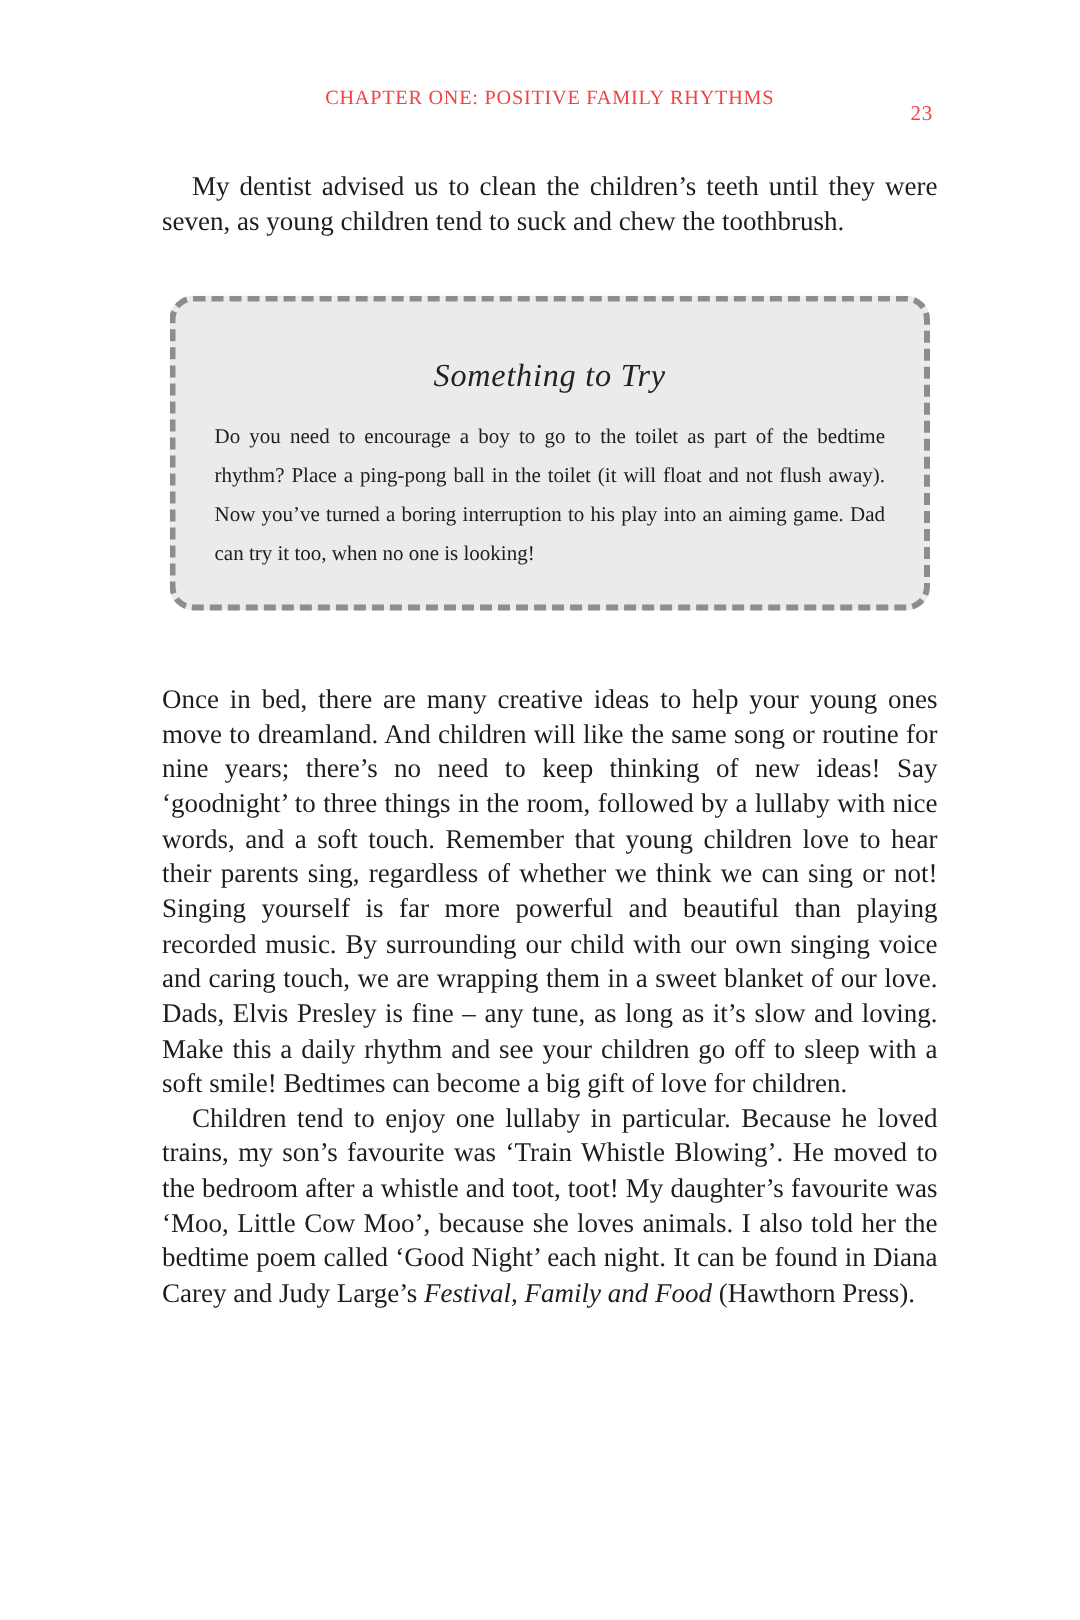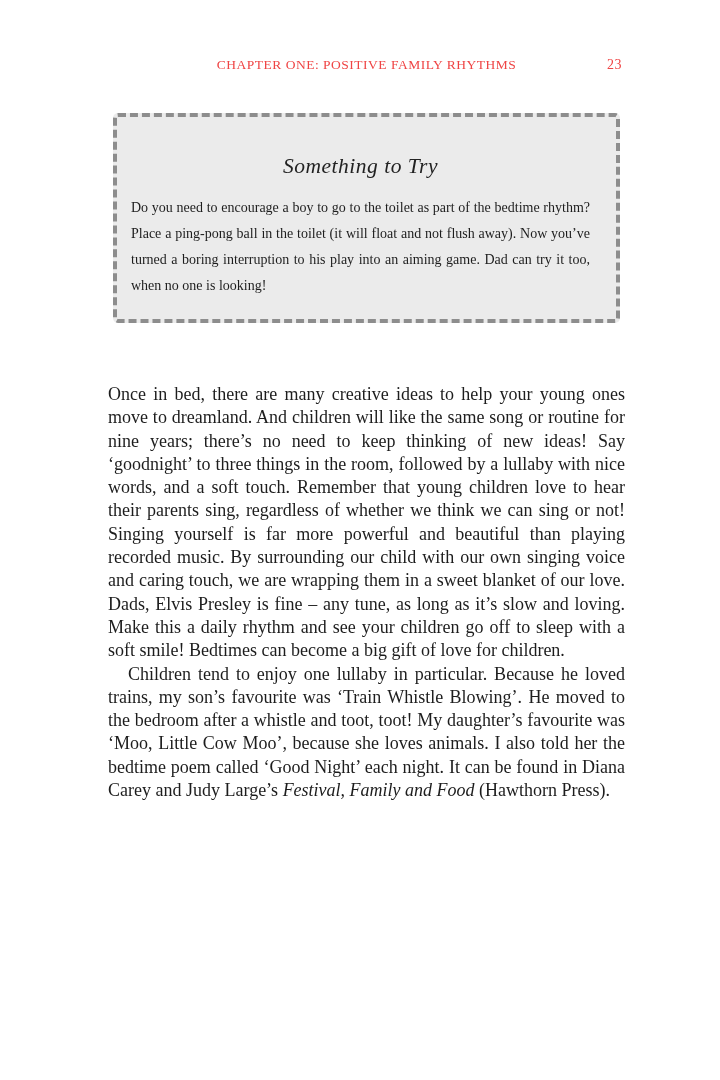--- a/index.html
+++ b/index.html
@@ -26,44 +26,44 @@
     letter-spacing: 0.5px;
     color: #ef4444;
   }
   .chapter-title {
     text-align: center;
     line-height: 20px;
   }
   .page-number {
     position: absolute;
     right: 3px;
-    top: 0;
+    top: 12px;
     line-height: 20px;
     font-size: 14px;
     font-family: Liberation Serif, serif;
   }
   .text-column {
     margin: 38px 95px 0 108px;
     font-size: 18px;
     line-height: 23.3px;
     text-align: justify;
   }
   .para {
     margin: 0;
   }
   .para.indent {
     text-indent: 20px;
   }
   .callout {
     box-sizing: border-box;
-    margin: 37px 5px 60px 5px;
+    margin: 37px 5px 48px 5px;
     background: #ebebeb;
     border: 4px dashed #8d8d8d;
-    border-radius: 5px;
-    padding: 36px 26px 20px 14px;
+    border-radius: 16px;
+    padding: 36px 26px 20px 26px;
   }
   .callout-title {
     margin: 0 0 16px 0;
     text-align: center;
     font-style: italic;
     font-weight: normal;
     font-size: 21.5px;
     line-height: 26px;
     letter-spacing: 0.5px;
     color: #222222;
@@ -82,20 +82,21 @@
 
 <div class="page">
 
   <header class="running-head">
     <div class="chapter-title">CHAPTER ONE: POSITIVE FAMILY RHYTHMS</div>
     <div class="page-number">23</div>
   </header>
 
   <main class="text-column">
 
+    <p class="para indent">My dentist advised us to clean the children’s teeth until they were seven, as young children tend to suck and chew the toothbrush.</p>
 
 
     <aside class="callout">
       <h2 class="callout-title">Something to Try</h2>
       <p class="callout-body">Do you need to encourage a boy to go to the toilet as part of the bedtime rhythm? Place a ping-pong ball in the toilet (it will float and not flush away). Now you’ve turned a boring interruption to his play into an aiming game. Dad can try it too, when no one is looking!</p>
     </aside>
 
     <p class="para">Once in bed, there are many creative ideas to help your young ones move to dreamland. And children will like the same song or routine for nine years; there’s no need to keep thinking of new ideas! Say ‘goodnight’ to three things in the room, followed by a lullaby with nice words, and a soft touch. Remember that young children love to hear their parents sing, regardless of whether we think we can sing or not! Singing yourself is far more powerful and beautiful than playing recorded music. By surrounding our child with our own singing voice and caring touch, we are wrapping them in a sweet blanket of our love. Dads, Elvis Presley is fine – any tune, as long as it’s slow and loving. Make this a daily rhythm and see your children go off to sleep with a soft smile! Bedtimes can become a big gift of love for children.</p>
 
     <p class="para indent"><span>Children tend to enjoy one lullaby in particular. Because he loved trains, my son’s favourite was ‘Train Whistle Blowing’. He moved to the bedroom after a whistle and toot, toot! My daughter’s favourite was ‘Moo, Little Cow Moo’, because she loves animals. I also told her the bedtime poem called ‘Good Night’ each night. It can be found in Diana Carey and Judy Large’s </span><em class="book-title">Festival, Family and Food</em><span> (Hawthorn Press).</span></p>

